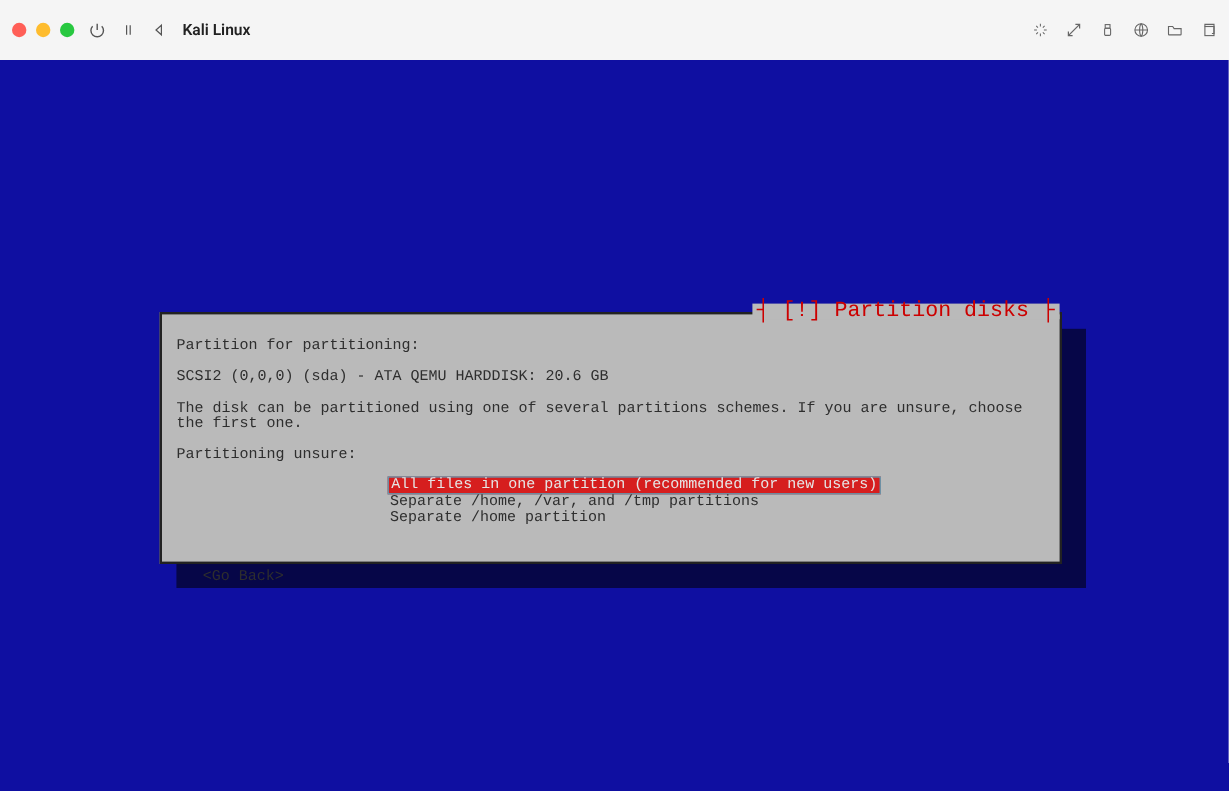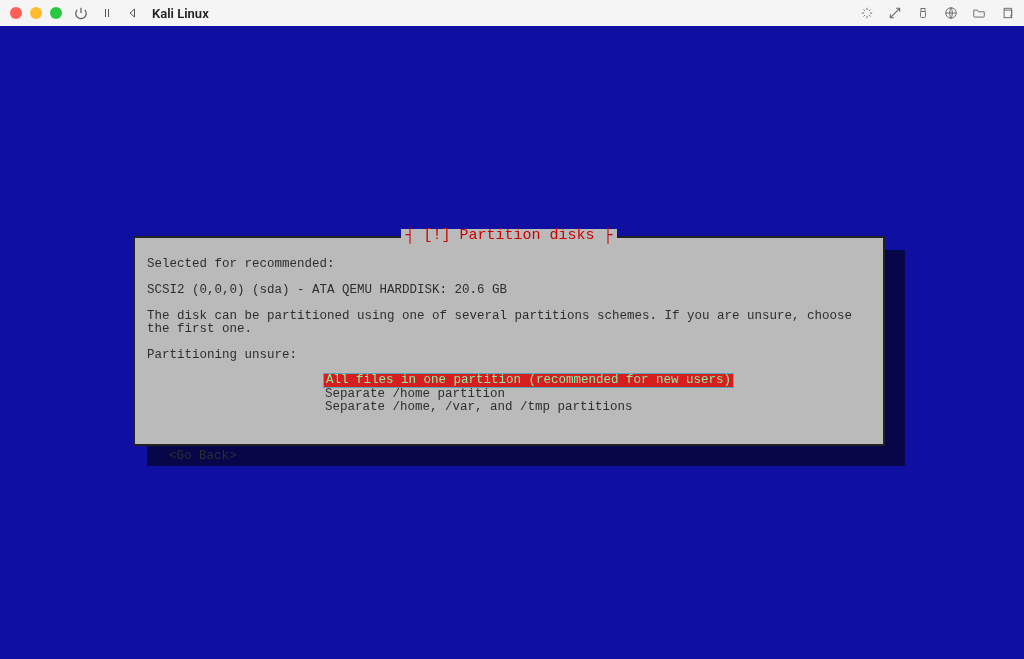--- a/index.html
+++ b/index.html
@@ -11,21 +11,21 @@
     font-family: -apple-system, BlinkMacSystemFont, "Segoe UI", Roboto, Helvetica, Arial, sans-serif;
     background: #ffffff;
   }
 
   
   .titlebar {
     height: 26px;
     background: #f5f5f5;
     display: flex;
     align-items: center;
-    padding: 0 10px;
+    padding: 12px 10px;
     gap: 20px;
   }
   .traffic-lights {
     display: flex;
     gap: 8px;
     align-items: center;
   }
   .tl {
     width: 12px;
     height: 12px;
@@ -99,23 +99,23 @@
     line-height: 13px;
     color: #2e2e2e;
     padding: 20px 12px 12px 12px;
   }
   .dialog-title-row {
     position: absolute;
     top: -9px;
     left: 0;
     width: 100%;
     display: flex;
-    justify-content: center;
+    justify-content: flex-end;
     font-family: "Menlo", "Consolas", "Liberation Mono", "DejaVu Sans Mono", monospace;
-    font-size: 15px;
+    font-size: 18px;
   }
   .dialog-title {
     background: #bababa;
     padding: 0 4px;
     color: #cc0000;
     white-space: pre;
   }
 
   .dline {
     margin: 0 0 13px 0;
@@ -123,21 +123,21 @@
   }
 
   .scheme-list {
     margin-left: 178px;
   }
   .scheme {
     white-space: pre;
   }
   .scheme.selected {
     background: #d61e1e;
-    color: #86efac;
+    color: #e5e5e5;
     padding: 0 2px;
     margin-left: -2px;
     margin-right: -2px;
     border: 1px solid #56a6bf;
     display: inline-block;
   }
 
   .goback {
     margin-top: 36px;
     margin-left: 22px;
@@ -217,27 +217,27 @@
 </div>
 
 <div class="guest">
   <div class="dialog-wrap">
     <div class="dialog-shadow"></div>
     <div class="dialog">
       <div class="dialog-title-row">
         <span class="dialog-title">┤ [!] Partition disks ├</span>
       </div>
 
-      <p class="dline">Selected for recommended:</p>
+      <p class="dline">Partition for partitioning:</p>
       <p class="dline">SCSI2 (0,0,0) (sda) - ATA QEMU HARDDISK: 20.6 GB</p>
       <p class="dline">The disk can be partitioned using one of several partitions schemes. If you are unsure, choose the first one.</p>
       <p class="dline" style="margin-bottom:11px">Partitioning unsure:</p>
 
       <div class="scheme-list">
         <div><span class="scheme selected">All files in one partition (recommended for new users)</span></div>
+        <div class="scheme">Separate /home, /var, and /tmp partitions</div>
         <div class="scheme">Separate /home partition</div>
-        <div class="scheme">Separate /home, /var, and /tmp partitions</div>
       </div>
 
       <div class="goback">&lt;Go Back&gt;</div>
     </div>
   </div>
 </div>
 
 </body></html>

